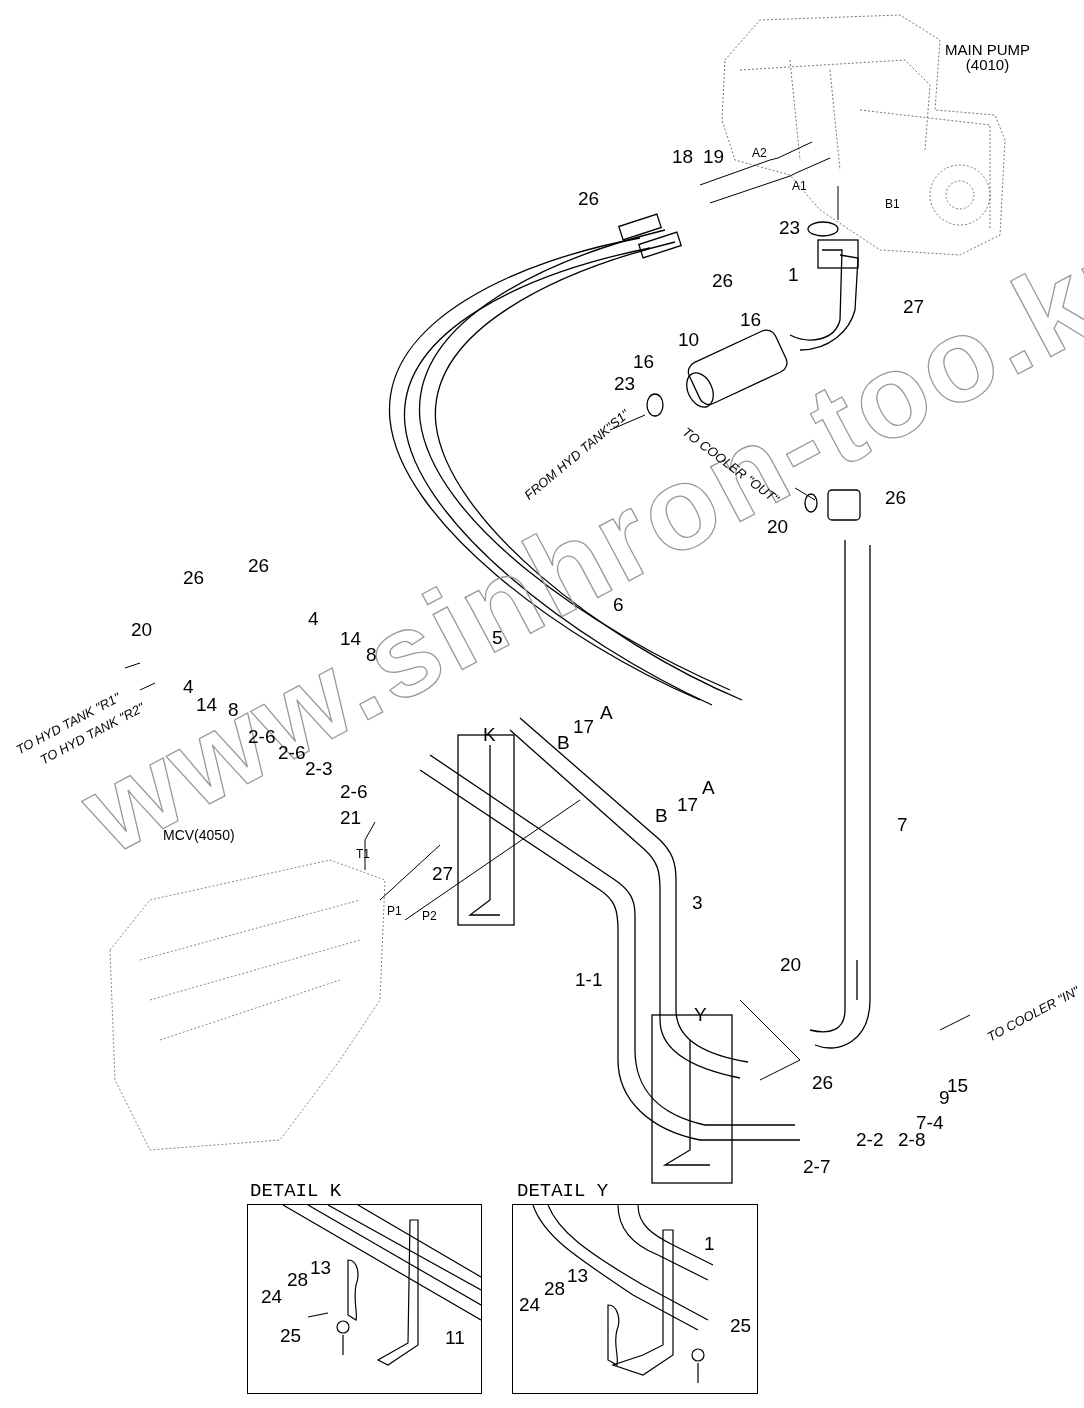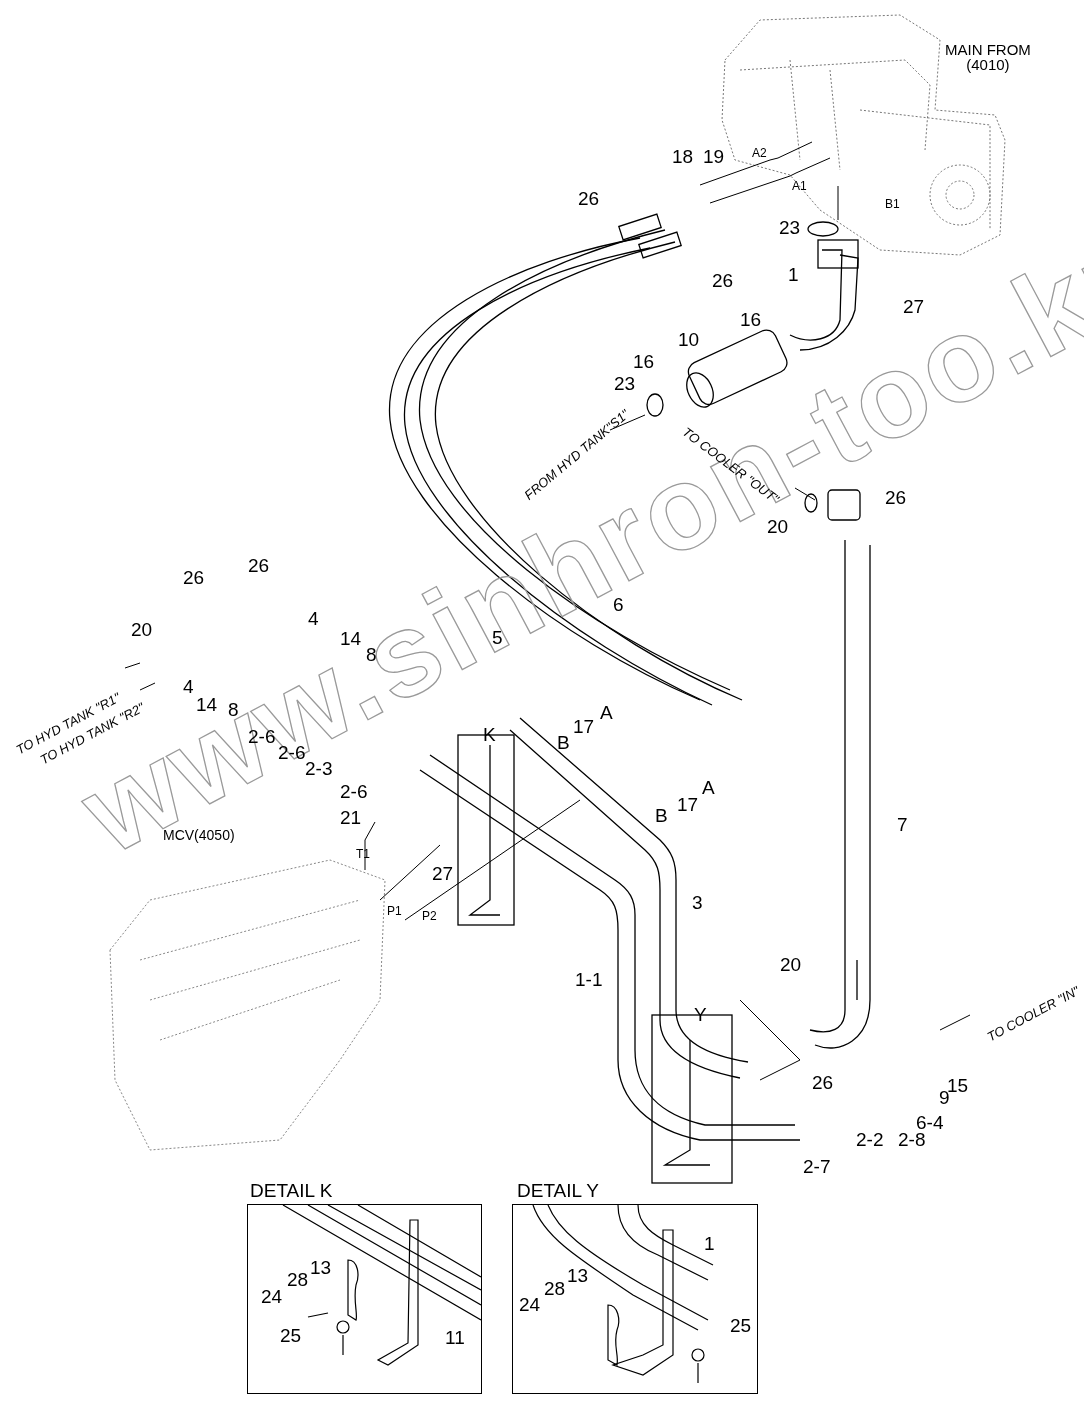--- a/index.html
+++ b/index.html
@@ -3,21 +3,21 @@
 <meta charset="utf-8">
 <style>
   html,body{margin:0;padding:0;background:#ffffff;}
   body{width:1084px;height:1408px;position:relative;overflow:hidden;font-family:"Liberation Sans",sans-serif;color:#000;}
   svg{position:absolute;left:0;top:0;}
   .lbl{position:absolute;font-size:19px;line-height:1;white-space:nowrap;}
   .sm{font-size:12px;}
   .med{font-size:14px;}
   .rot{font-style:italic;font-size:13px;transform-origin:left top;}
   .wm{position:absolute;left:60px;top:760px;font-size:118px;font-weight:bold;color:transparent;-webkit-text-stroke:1.3px #9a9a9a;transform:rotate(-28deg);transform-origin:left top;letter-spacing:4px;white-space:nowrap;}
-  .title{position:absolute;font-size:19px;}
+  .title{position:absolute;font-size:19px;font-family:Liberation Mono, monospace;}
   .detail-box{position:absolute;border:1px solid #000;}
 </style>
 </head>
 <body>
 
 <svg width="1084" height="1408" viewBox="0 0 1084 1408" fill="none" stroke="#000" stroke-width="1.3">
 
   <g stroke="#777" stroke-dasharray="2 2" stroke-width="1">
     <path d="M725 60 L760 20 L900 15 L940 40 L935 110 L995 115 L1005 140 L1000 235 L960 255 L880 250 L850 230 L820 210 L790 175 L735 160 L722 120 Z"></path>
     <path d="M740 70 L905 60 L930 85 L925 150"></path>
@@ -97,21 +97,21 @@
   </g>
 
   <g stroke-width="1">
     <path d="M740 1000 L800 1060 L760 1080"></path>
   </g>
 </svg>
 
 <div class="wm">www.sinhron-too.kz</div>
 
 <div class="lbl" style="left:945px;top:42px;font-size:15px;text-align:center;">
-  <div>MAIN FROM</div>
+  <div>MAIN PUMP</div>
   <div>(4010)</div>
 </div>
 <div class="lbl med" style="left:163px;top:828px;">MCV(4050)</div>
 
 <div class="lbl sm" style="left:752px;top:147px;">A2</div>
 <div class="lbl sm" style="left:792px;top:180px;">A1</div>
 <div class="lbl sm" style="left:843px;top:198px;margin-left:42px;">B1</div>
 <div class="lbl sm" style="left:356px;top:848px;">T1</div>
 <div class="lbl sm" style="left:387px;top:888px;margin-top:17px;">P1</div>
 <div class="lbl sm" style="left:422px;top:910px;">P2</div>
@@ -163,21 +163,21 @@
 <div class="lbl" style="left:655px;top:806px;">B</div>
 
 <div class="lbl" style="left:897px;top:815px;">7</div>
 <div class="lbl" style="left:692px;top:893px;">3</div>
 <div class="lbl" style="left:575px;top:970px;">1-1</div>
 <div class="lbl" style="left:780px;top:955px;">20</div>
 <div class="lbl" style="left:694px;top:1005px;">Y</div>
 <div class="lbl" style="left:812px;top:1073px;">26</div>
 <div class="lbl" style="left:939px;top:1088px;">9</div>
 <div class="lbl" style="left:907px;top:1076px;margin-left:40px;">15</div>
-<div class="lbl" style="left:916px;top:1113px;">6-4</div>
+<div class="lbl" style="left:916px;top:1113px;">7-4</div>
 <div class="lbl" style="left:856px;top:1130px;">2-2</div>
 <div class="lbl" style="left:898px;top:1130px;">2-8</div>
 <div class="lbl" style="left:803px;top:1157px;">2-7</div>
 
 <div class="title" style="left:250px;top:1180px;">DETAIL K</div>
 <div class="detail-box" style="left:247px;top:1204px;width:233px;height:188px;">
   <svg width="233" height="188" viewBox="0 0 233 188" fill="none" stroke="#000" stroke-width="1.2">
     <path d="M35 0 L233 115 M60 0 L233 100 M80 0 L233 85 M110 0 L233 72"></path>
     <path d="M162 15 L170 15 L170 140 L140 160 L130 155 L160 138 L162 15 Z"></path>
     <path d="M100 55 C110 55 112 70 108 80 C105 95 110 110 108 115 L100 110 L100 55 Z"></path>

